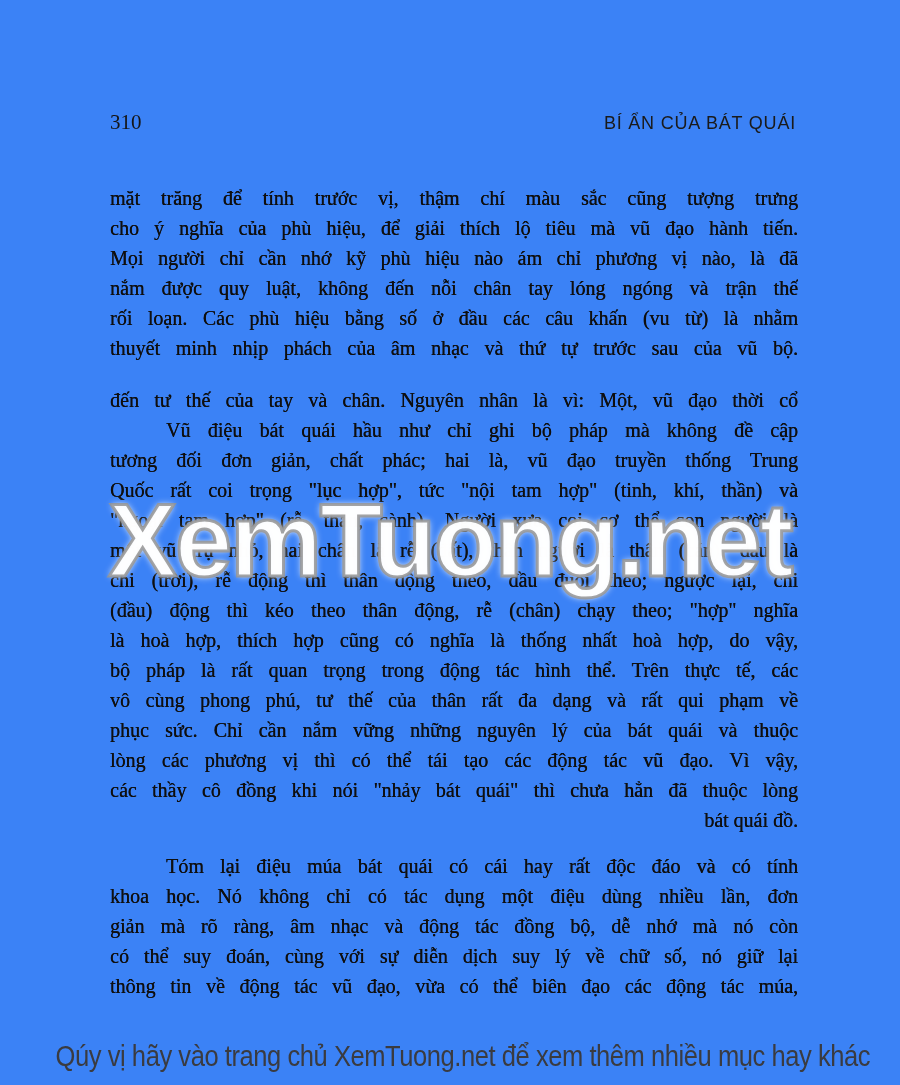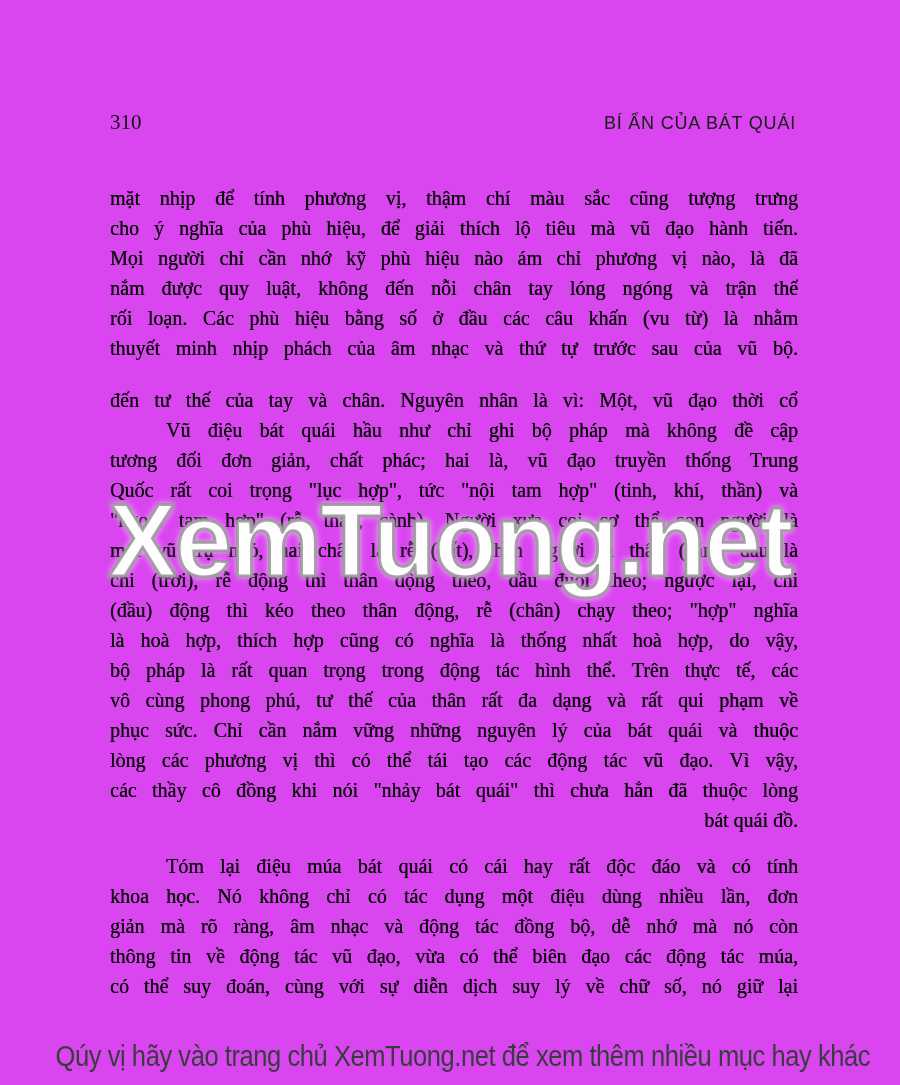--- a/index.html
+++ b/index.html
@@ -1,20 +1,20 @@
 <!DOCTYPE html>
 <html lang="vi"><head>
 <meta charset="utf-8">
 <style>
   html,body { margin:0; padding:0; background:#e8e8e8; }
   .page {
     position:relative;
     width:900px; height:1085px;
     margin:0 auto;
-    background:#d946ef;
+    background:#3b82f6;
     overflow:hidden;
     font-family:"Liberation Serif", serif;
   }
 
   
   .header {
     position:absolute; top:110px; left:110px; right:104px;
     display:flex; justify-content:space-between; align-items:baseline;
   }
   .pagenum {
@@ -81,21 +81,21 @@
 <div class="page">
 
   <div class="header">
     <span class="pagenum">310</span>
     <span class="running-title">BÍ ẨN CỦA BÁT QUÁI</span>
   </div>
 
   <div class="bodytext">
 
     <div class="para">
-      <div class="line">mặt nhịp để tính phương vị, thậm chí màu sắc cũng tượng trưng</div>
+      <div class="line">mặt trăng để tính trước vị, thậm chí màu sắc cũng tượng trưng</div>
       <div class="line">cho ý nghĩa của phù hiệu, để giải thích lộ tiêu mà vũ đạo hành tiến.</div>
       <div class="line">Mọi người chỉ cần nhớ kỹ phù hiệu nào ám chỉ phương vị nào, là đã</div>
       <div class="line">nắm được quy luật, không đến nỗi chân tay lóng ngóng và trận thế</div>
       <div class="line">rối loạn. Các phù hiệu bằng số ở đầu các câu khấn (vu từ) là nhằm</div>
       <div class="line">thuyết minh nhịp phách của âm nhạc và thứ tự trước sau của vũ bộ.</div>
     </div>
 
     <div class="para gap-lg">
       <div class="line">đến tư thế của tay và chân. Nguyên nhân là vì: Một, vũ đạo thời cổ</div>
       <div class="line indent">Vũ điệu bát quái hầu như chỉ ghi bộ pháp mà không đề cập</div>
@@ -111,22 +111,22 @@
       <div class="line">phục sức. Chỉ cần nắm vững những nguyên lý của bát quái và thuộc</div>
       <div class="line">lòng các phương vị thì có thể tái tạo các động tác vũ đạo. Vì vậy,</div>
       <div class="line">các thầy cô đồng khi nói "nhảy bát quái" thì chưa hẳn đã thuộc lòng</div>
       <div class="line short">bát quái đồ.</div>
     </div>
 
     <div class="para gap-md">
       <div class="line indent">Tóm lại điệu múa bát quái có cái hay rất độc đáo và có tính</div>
       <div class="line">khoa học. Nó không chỉ có tác dụng một điệu dùng nhiều lần, đơn</div>
       <div class="line">giản mà rõ ràng, âm nhạc và động tác đồng bộ, dễ nhớ mà nó còn</div>
+      <div class="line">có thể suy đoán, cùng với sự diễn dịch suy lý về chữ số, nó giữ lại</div>
       <div class="line">thông tin về động tác vũ đạo, vừa có thể biên đạo các động tác múa,</div>
-      <div class="line">có thể suy đoán, cùng với sự diễn dịch suy lý về chữ số, nó giữ lại</div>
     </div>
 
   </div>
 
   <div class="watermark">XemTuong.net</div>
 
   <div class="footer">
     <span class="footer-inner">
       <span>Qúy vị hãy vào trang chủ </span><span class="footer-link">XemTuong.net</span><span> để xem thêm nhiều mục hay khác</span>
     </span>

